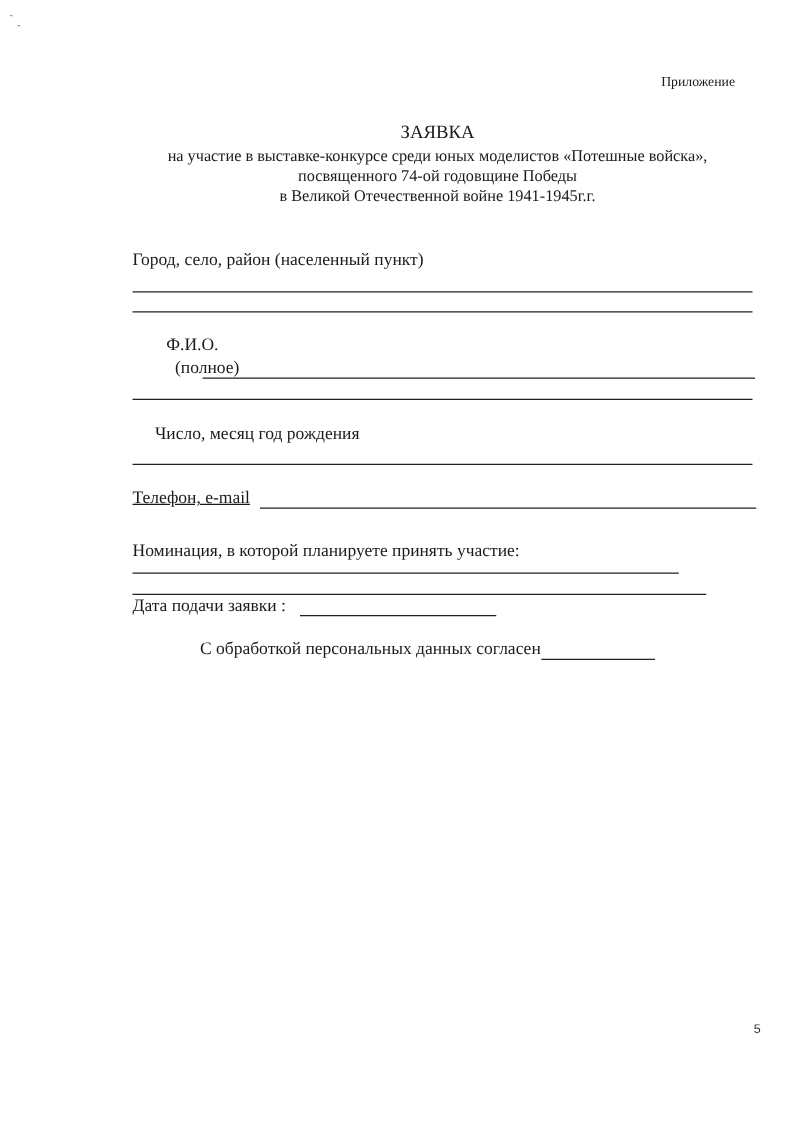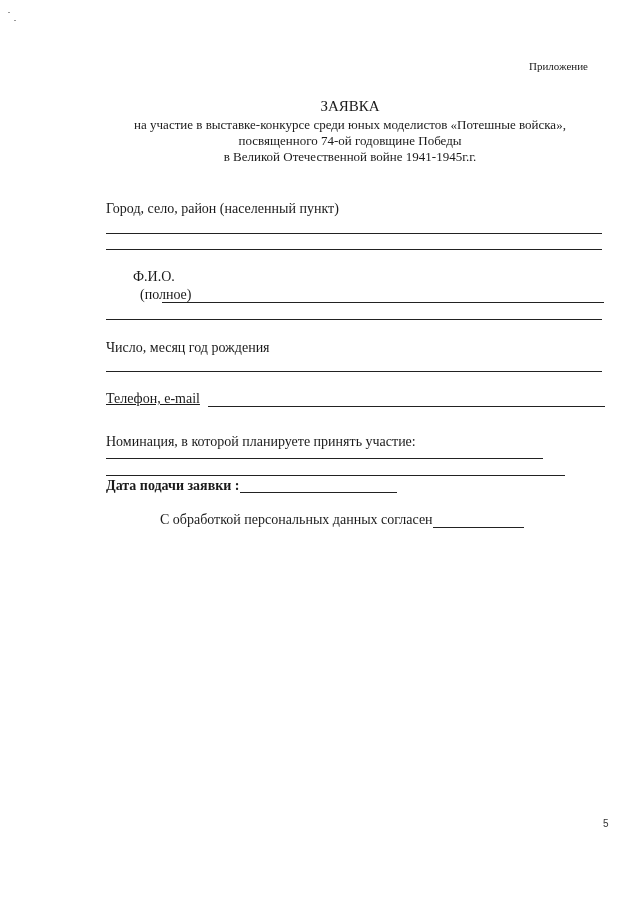--- a/index.html
+++ b/index.html
@@ -31,29 +31,29 @@
 
 <div class="abs label" style="top:201px;left:106px;">Город, село, район (населенный пункт)</div>
 <div class="line" style="top:233px;left:106px;width:496px;"></div>
 <div class="line" style="top:249px;left:106px;width:496px;"></div>
 
 <div class="abs label" style="top:269px;left:97px;margin-left:36px;">Ф.И.О.</div>
 <div class="abs label" style="top:287px;left:106px;margin-left:34px;">(полное)</div>
 <div class="line" style="top:302px;left:162px;width:442px;"></div>
 <div class="line" style="top:319px;left:106px;width:496px;"></div>
 
-<div class="abs label" style="top:340px;left:106px;">Число, месяц год рождения</div>
+<div class="abs label" style="top:340px;left:124px;">Число, месяц год рождения</div>
 <div class="line" style="top:371px;left:106px;width:496px;"></div>
 
 <div class="abs label" style="top:391px;left:106px;text-decoration:underline;">Телефон, e-mail</div>
 <div class="line" style="top:406px;left:208px;width:397px;"></div>
 
 <div class="abs label" style="top:434px;left:106px;">Номинация, в которой планируете принять участие:</div>
 <div class="line" style="top:458px;left:106px;width:437px;"></div>
 <div class="line" style="top:475px;left:106px;width:459px;"></div>
 
-<div class="abs label" style="top:478px;left:106px;font-weight:bold;">Дата подачи заявки :</div>
+<div class="abs label" style="top:478px;left:106px;">Дата подачи заявки :</div>
 <div class="line" style="top:492px;left:240px;width:157px;"></div>
 
 <div class="abs label" style="top:512px;left:160px;">С обработкой персональных данных согласен</div>
 <div class="line" style="top:527px;left:433px;width:91px;"></div>
 
 <div class="abs page-num">5</div>
 
 </body></html>

